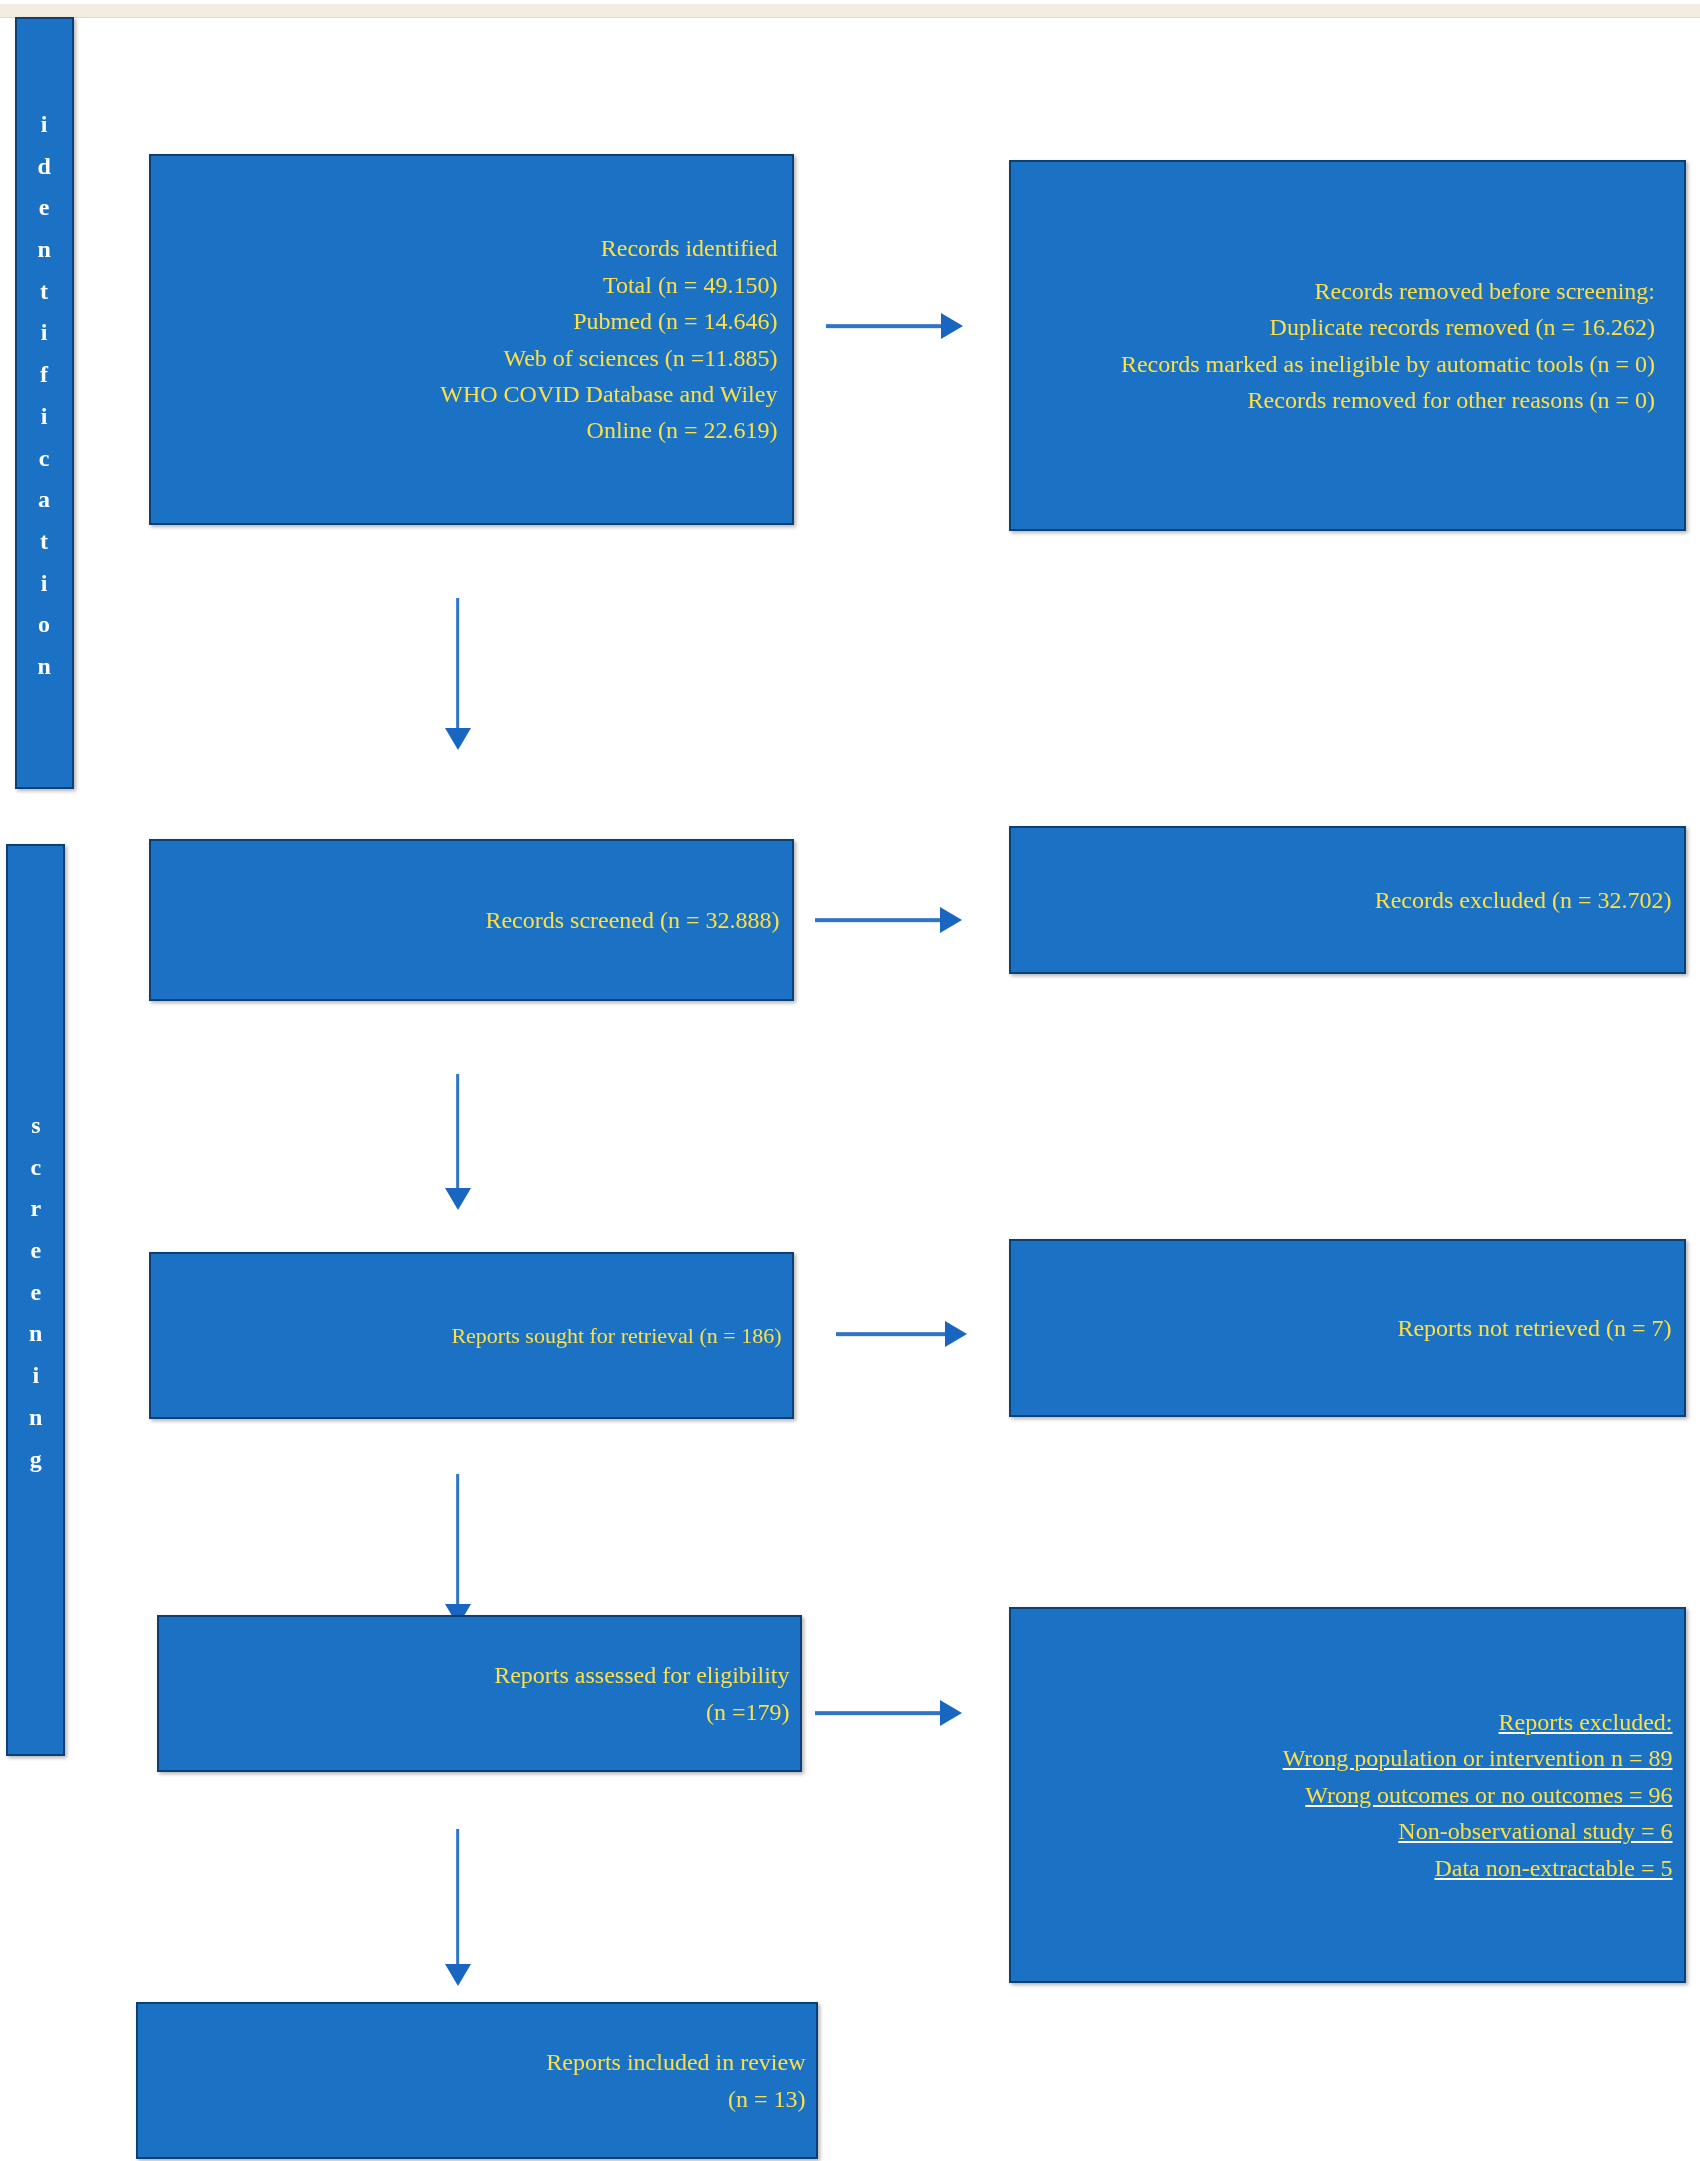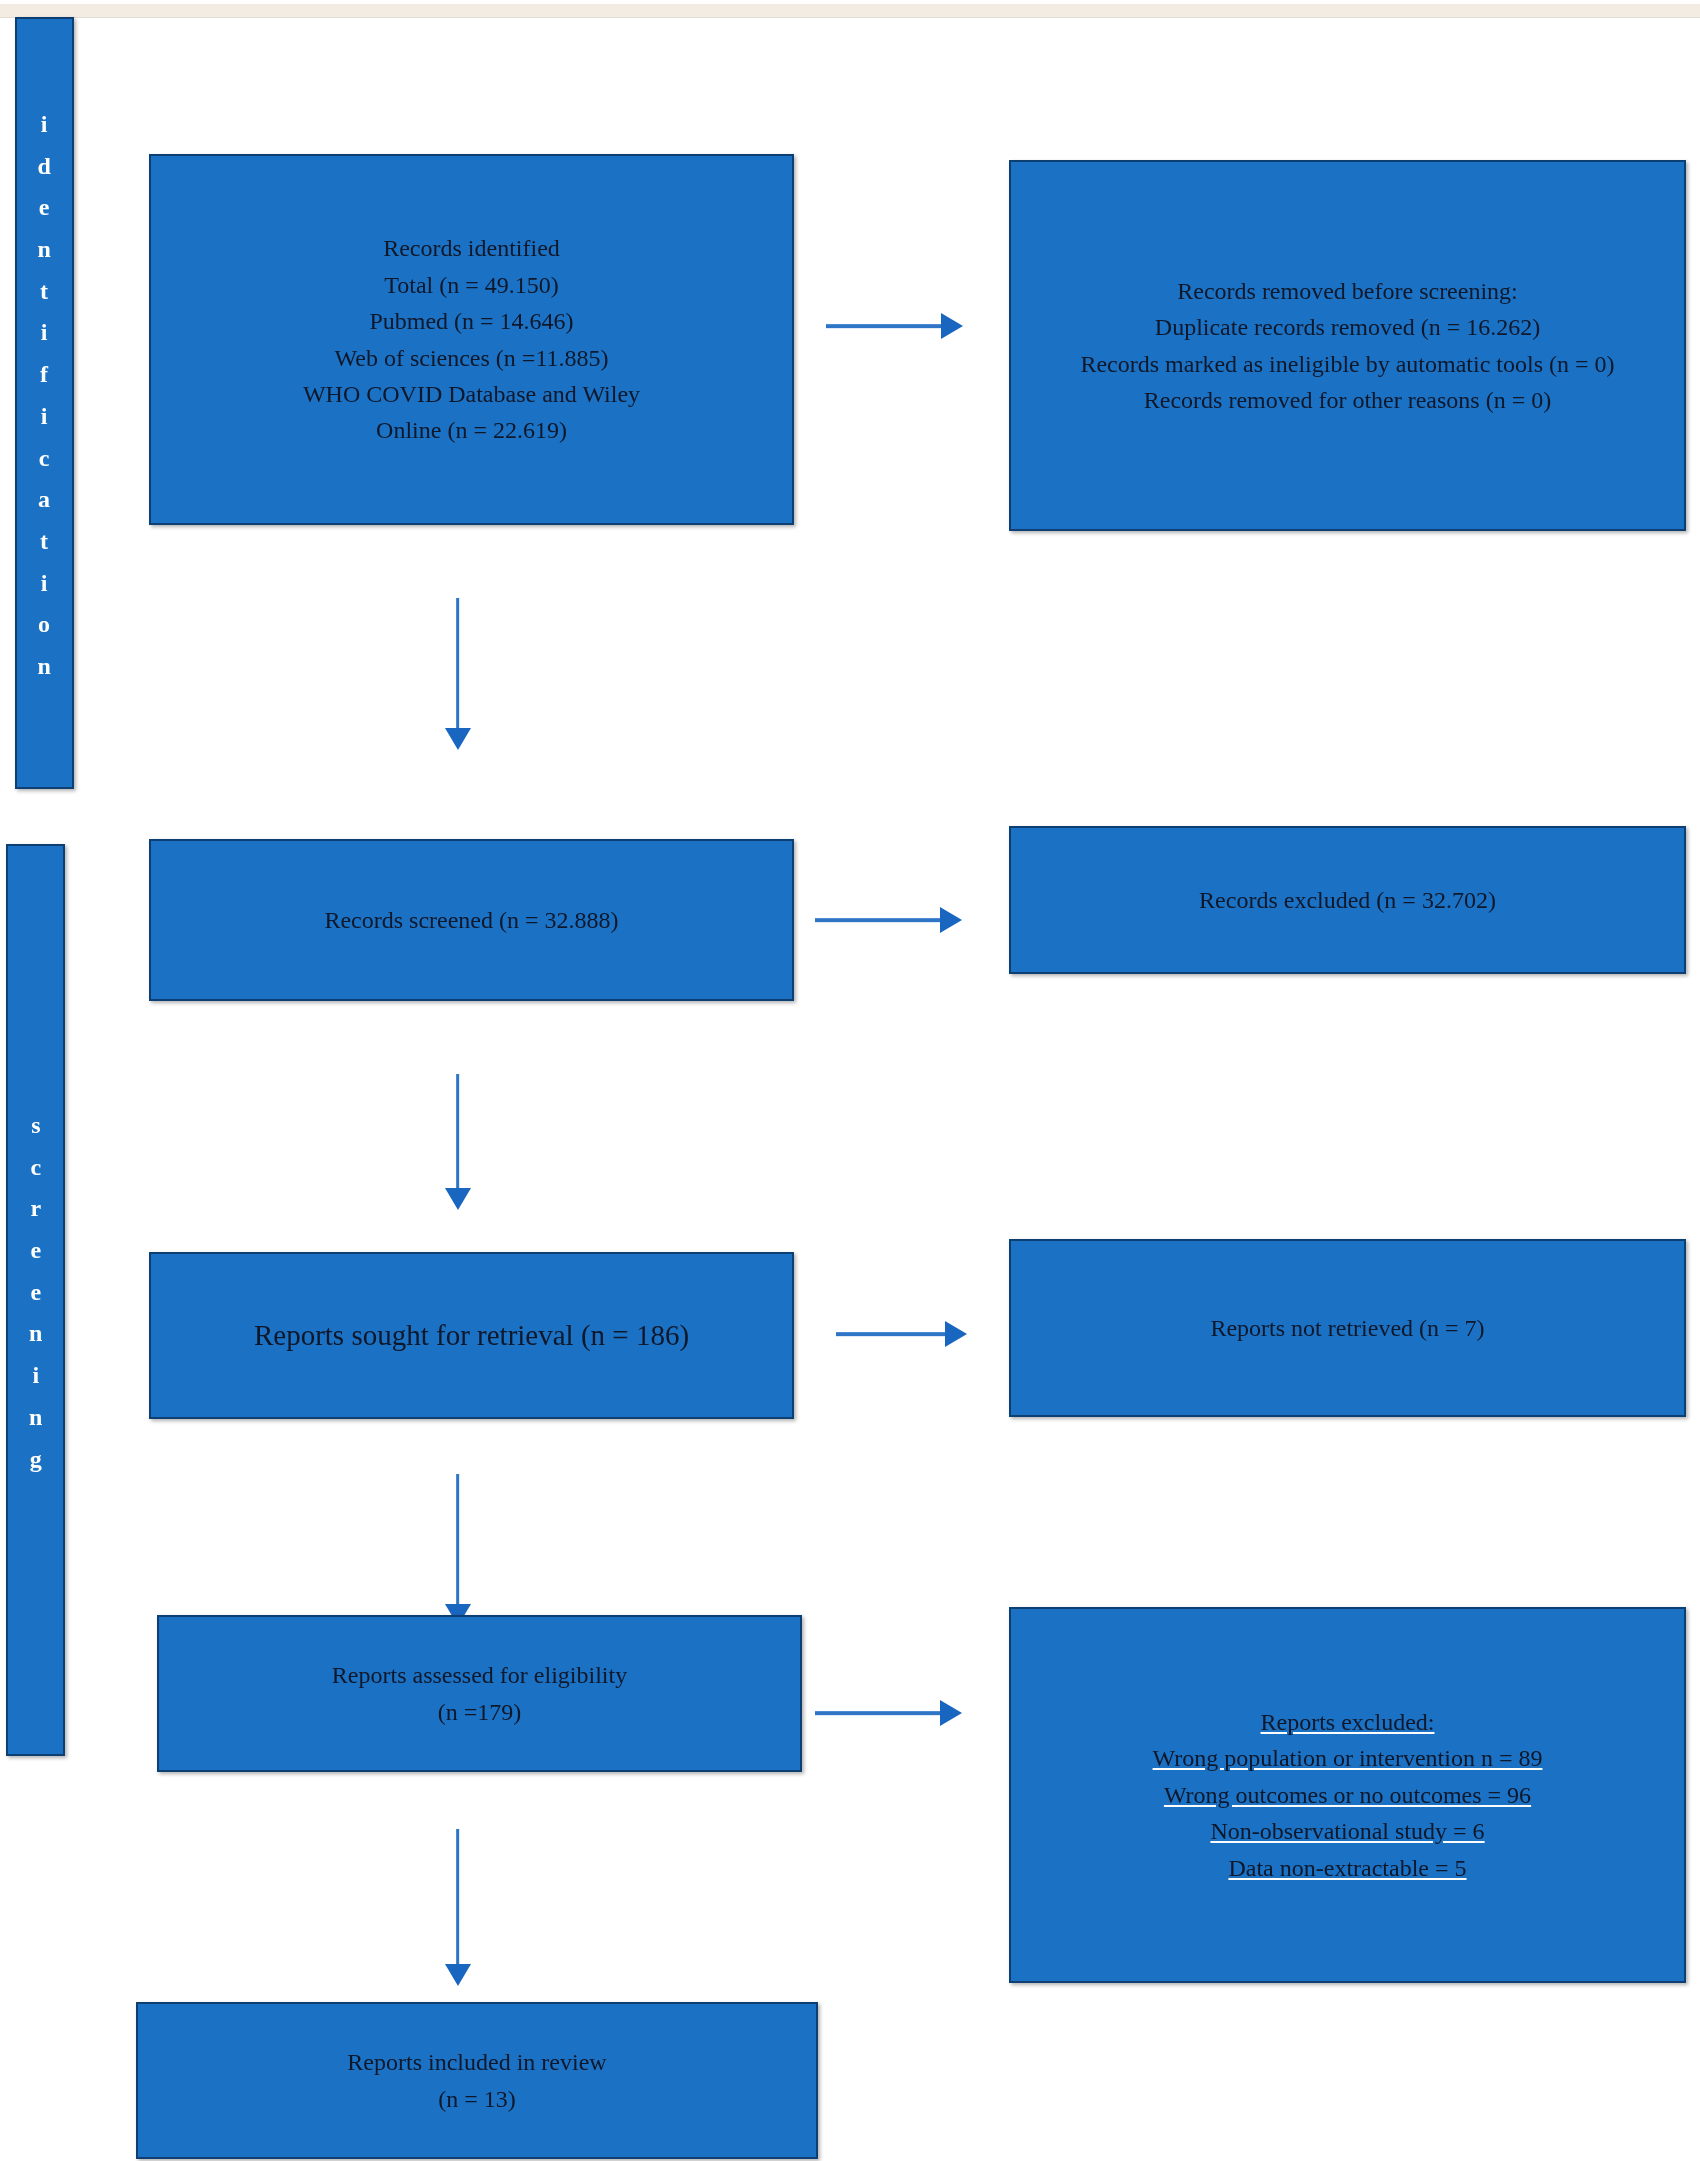--- a/index.html
+++ b/index.html
@@ -39,22 +39,23 @@
     flex-direction: column;
     align-items: center;
     justify-content: center;
     color: #ffffff;
     text-align: center;
     line-height: 1.52;
   }
   .pbox .ln {
     display: block;
     width: 100%;
-    color: #0f172a;
+    color: #fde047;
     white-space: nowrap;
+    text-align: right;
   }
   .pbox.wrapok .ln { white-space: normal; }
 
   
   .sidebar {
     position: absolute;
     background: #1b72c4;
     border: 2.6px solid #0d3f72;
     box-sizing: border-box;
     box-shadow: 2.1px 2.1px 3.7px rgba(0,0,0,0.30);
@@ -109,21 +110,21 @@
     left: 50%;
     transform: translateX(-50%);
     width: 0;
     height: 0;
     border-left: 13.6px solid transparent;
     border-right: 13.6px solid transparent;
     border-top: 22px solid #1866c0;
   }
 
   .fs-big   { font-size: 24px; }
-  .fs-mid   { font-size: 29px; }
+  .fs-mid   { font-size: 22px; }
 </style>
 </head>
 <body>
 
 <div id="page">
 
   <div class="top-strip"></div>
 
   <div class="sidebar" style="left:14.6px; top:16.7px; width:59px; height:772px;">
     <span class="vlabel">identification</span>

